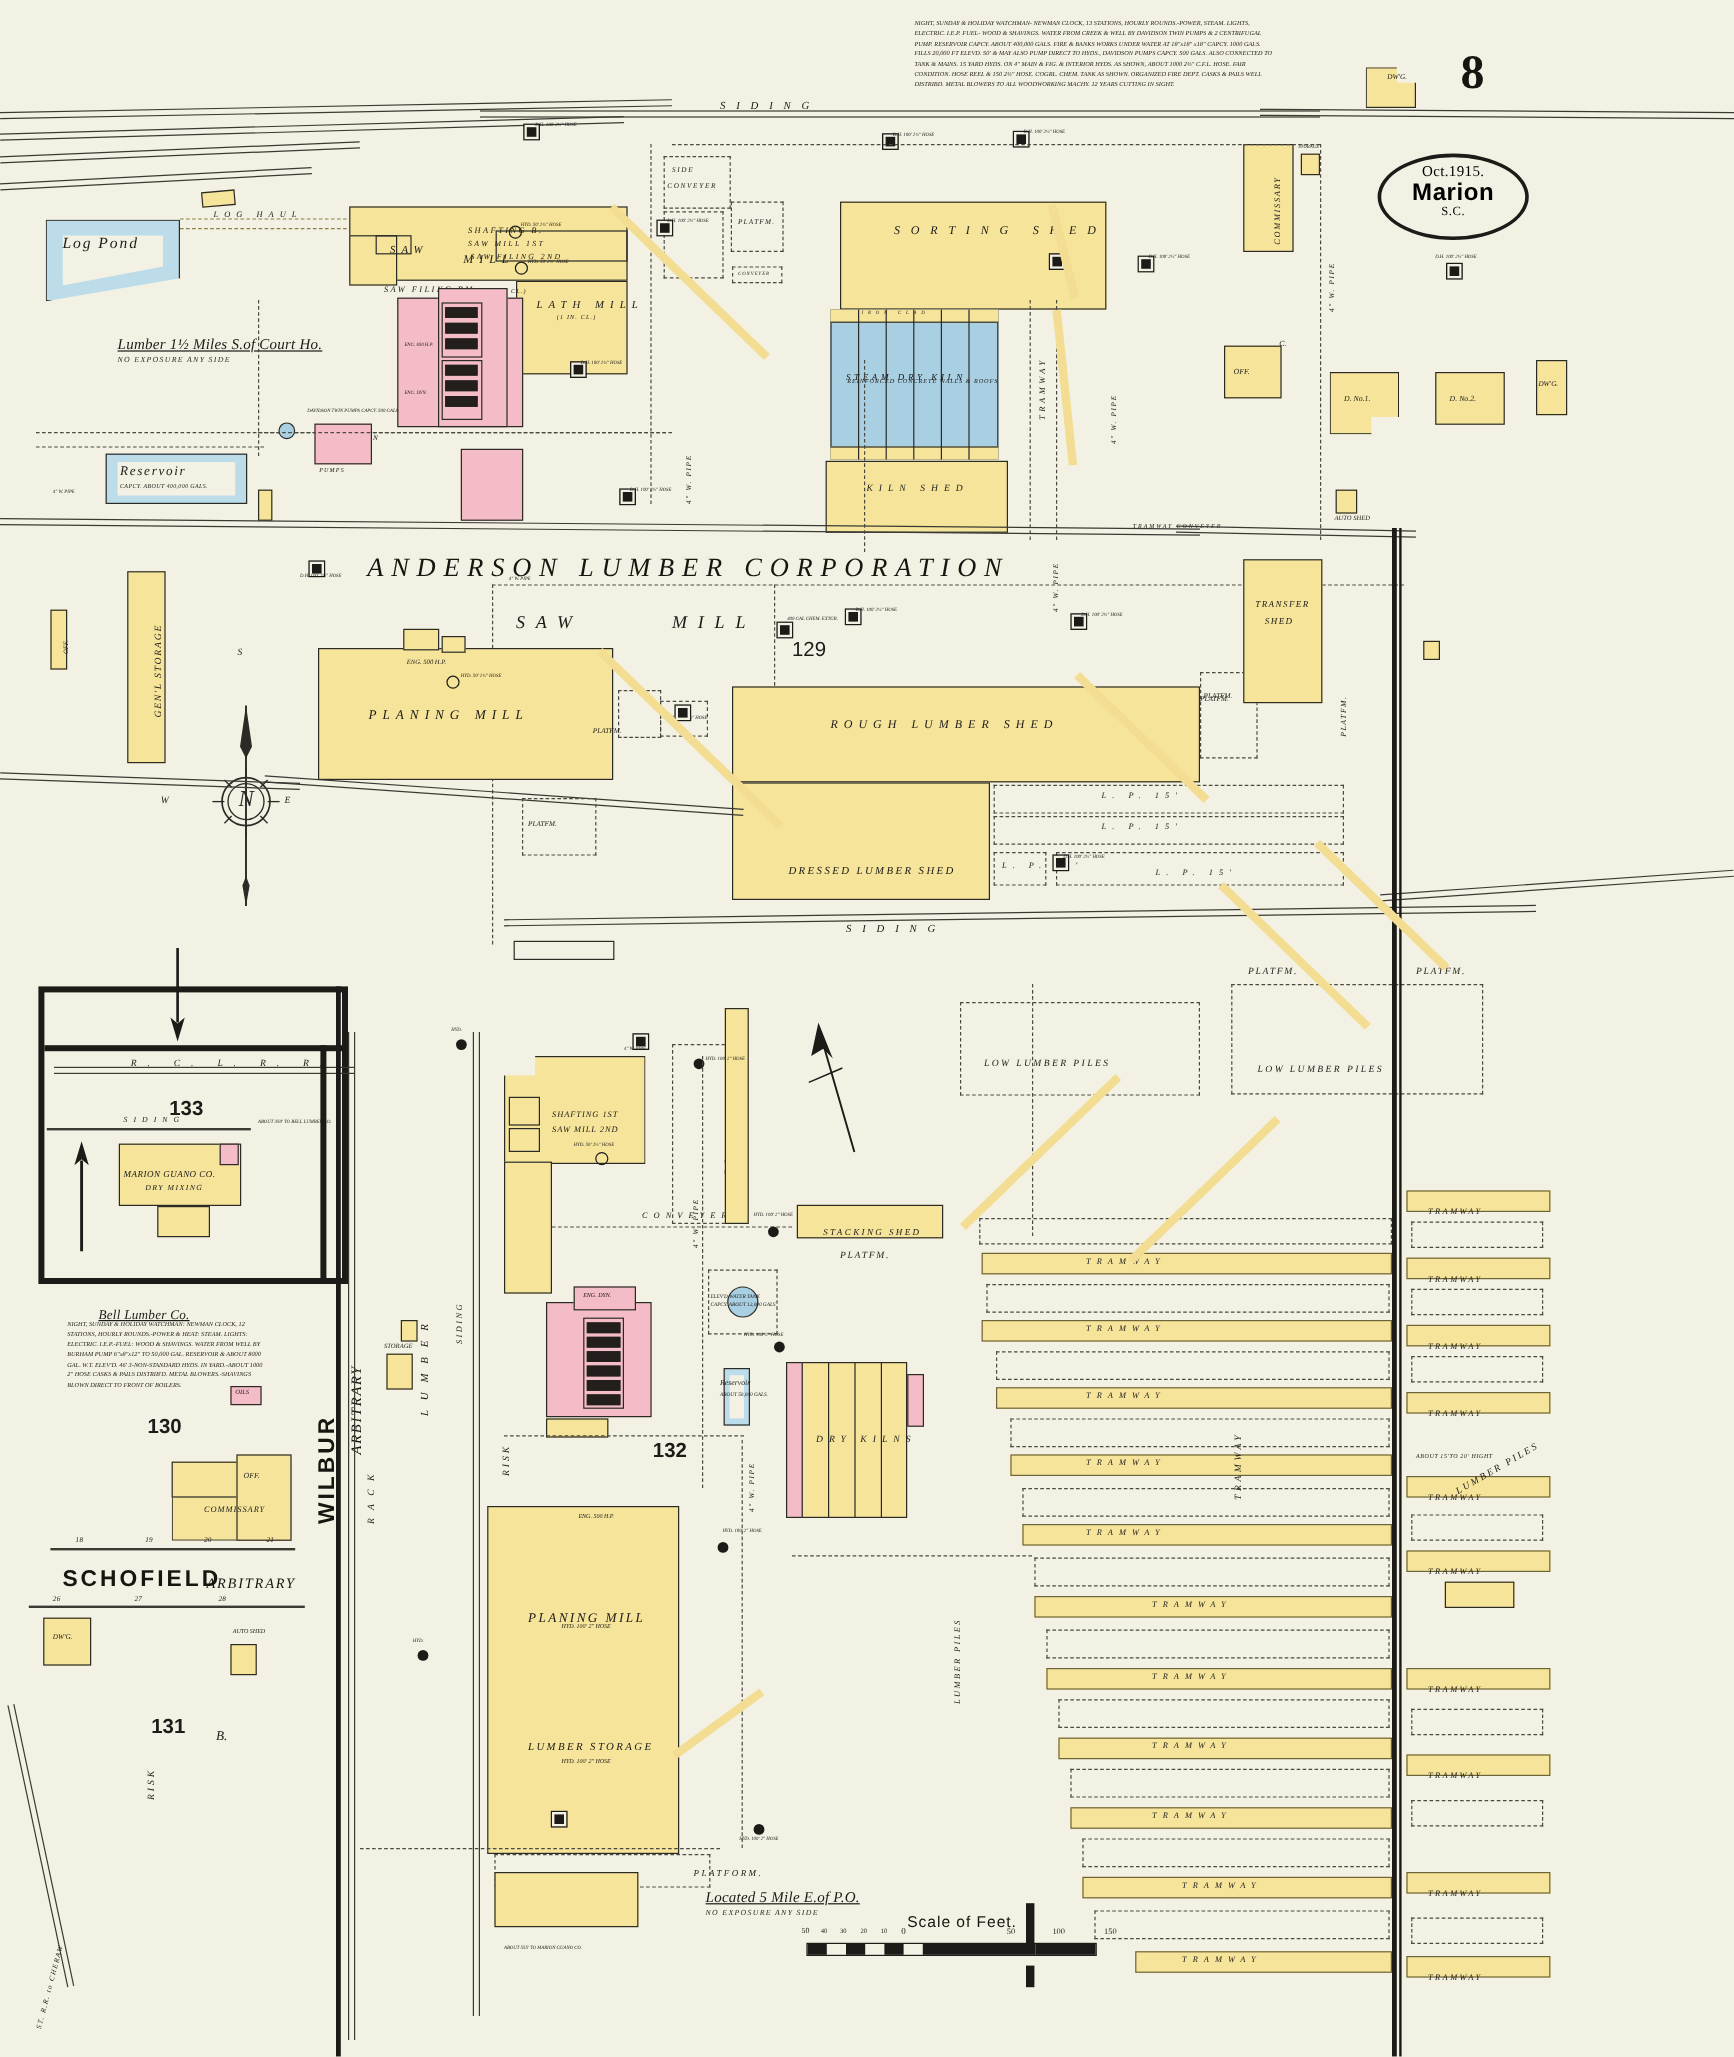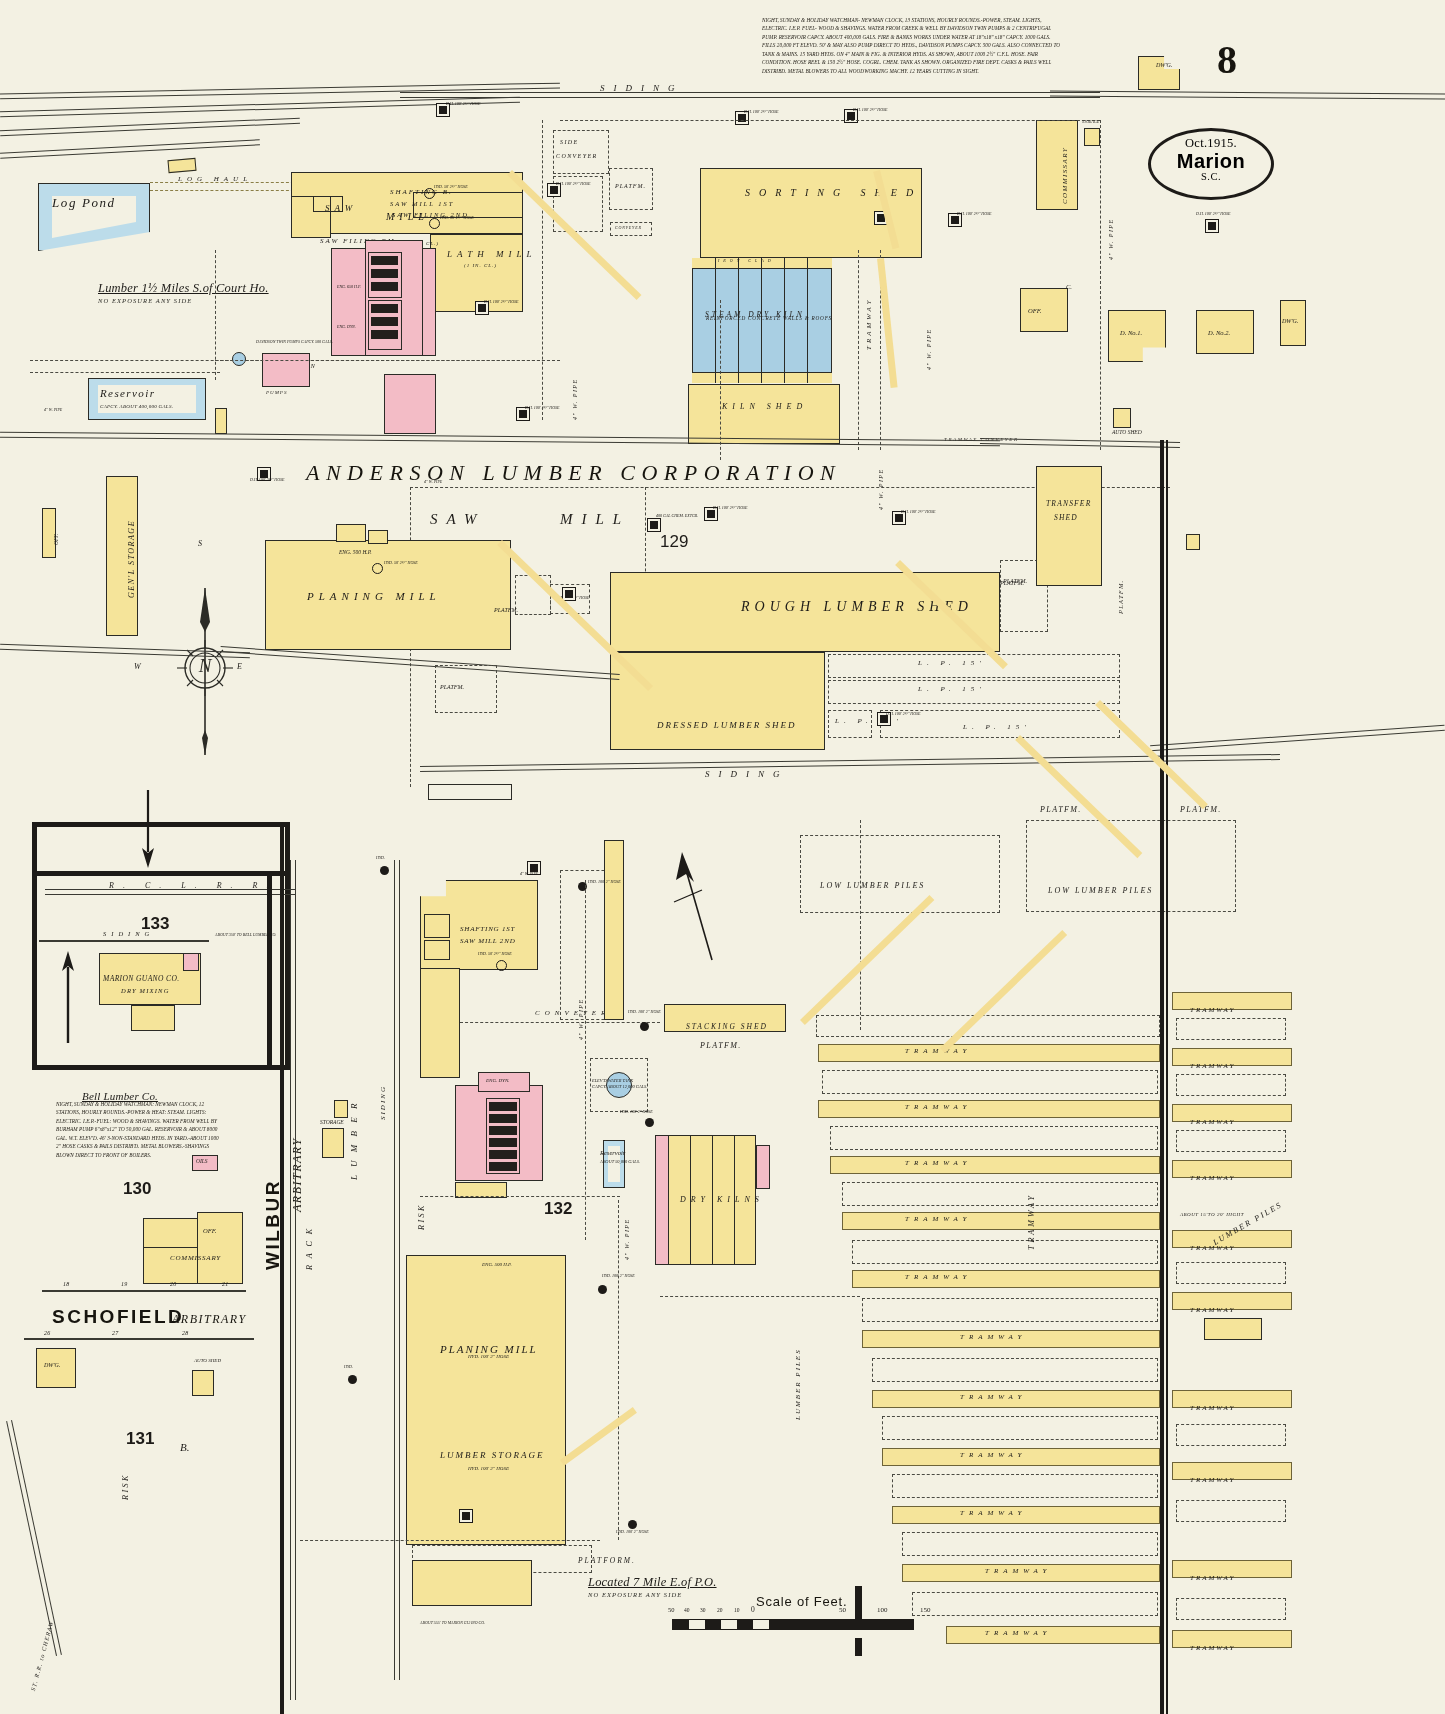--- a/index.html
+++ b/index.html
@@ -247,21 +247,21 @@
   <div class="lbl micro" style="left:339px;top:550px;font-size:5.5px;">ENG. 500 H.P.</div>
   <div class="hydo" style="left:372px;top:563px;"></div>
   <div class="lbl micro" style="left:384px;top:561px;">HYD. 50' 2½" HOSE</div>
   <div class="bldg dash" style="left:515px;top:575px;width:36px;height:40px;"></div>
   <div class="lbl micro" style="left:494px;top:607px;font-size:6px;">PLATFM.</div>
   <div class="bldg dash" style="left:550px;top:584px;width:40px;height:30px;"></div>
   <div class="lbl micro" style="left:555px;top:596px;">D.H. 100' 2½" HOSE</div>
   <div class="hydsq" style="left:563px;top:588px;"></div>
 
   <div class="bldg yellow" style="left:610px;top:572px;width:390px;height:80px;"></div>
-  <div class="lbl sp2" style="left:741px;top:600px;font-size:14px;">ROUGH LUMBER SHED</div>
+  <div class="lbl sp2" style="left:692px;top:600px;font-size:10px;">ROUGH LUMBER SHED</div>
   <div class="bldg dash" style="left:1000px;top:560px;width:48px;height:72px;"></div>
   <div class="lbl micro" style="left:1003px;top:578px;font-size:6px;">PLATFM.</div>
 
   <div class="bldg yellow" style="left:610px;top:652px;width:215px;height:98px;"></div>
   <div class="lbl sp1" style="left:657px;top:710px;font-size:9px;">DRESSED LUMBER SHED</div>
 
   <div class="bldg dash" style="left:828px;top:654px;width:292px;height:24px;"></div>
   <div class="bldg dash" style="left:828px;top:680px;width:292px;height:24px;"></div>
   <div class="bldg dash" style="left:828px;top:710px;width:44px;height:28px;"></div>
   <div class="bldg dash" style="left:880px;top:710px;width:240px;height:28px;"></div>
@@ -555,21 +555,21 @@
 
   <div class="lbl vert" style="left:1028px;top:1250px;font-size:8px;letter-spacing:3px;transform:rotate(-90deg);">TRAMWAY</div>
 
   <svg style="position:absolute;left:672px;top:852px;" width="46" height="110">
     <line x1="14" y1="18" x2="40" y2="108" stroke="#1d1b18" stroke-width="1.6"></line>
     <polygon points="10,0 4,28 14,22 22,30" fill="#1d1b18"></polygon>
     <line x1="2" y1="50" x2="30" y2="38" stroke="#1d1b18" stroke-width="1.3"></line>
   </svg>
 
   <div class="loc" style="left:588px;top:1572px;">
-    <span class="a">Located 7 Mile E.of P.O.</span>
+    <span class="a">Located 5 Mile E.of P.O.</span>
     <span class="b">NO EXPOSURE ANY SIDE</span>
   </div>
 
   <div id="scaletitle">Scale of Feet.</div>
   <div id="scale">
     <div id="scalebar">
       <div class="seg" style="left:0;width:16px;"></div>
       <div class="seg" style="left:32px;width:16px;"></div>
       <div class="seg" style="left:64px;width:16px;"></div>
       <div class="seg" style="left:96px;width:94px;"></div>

